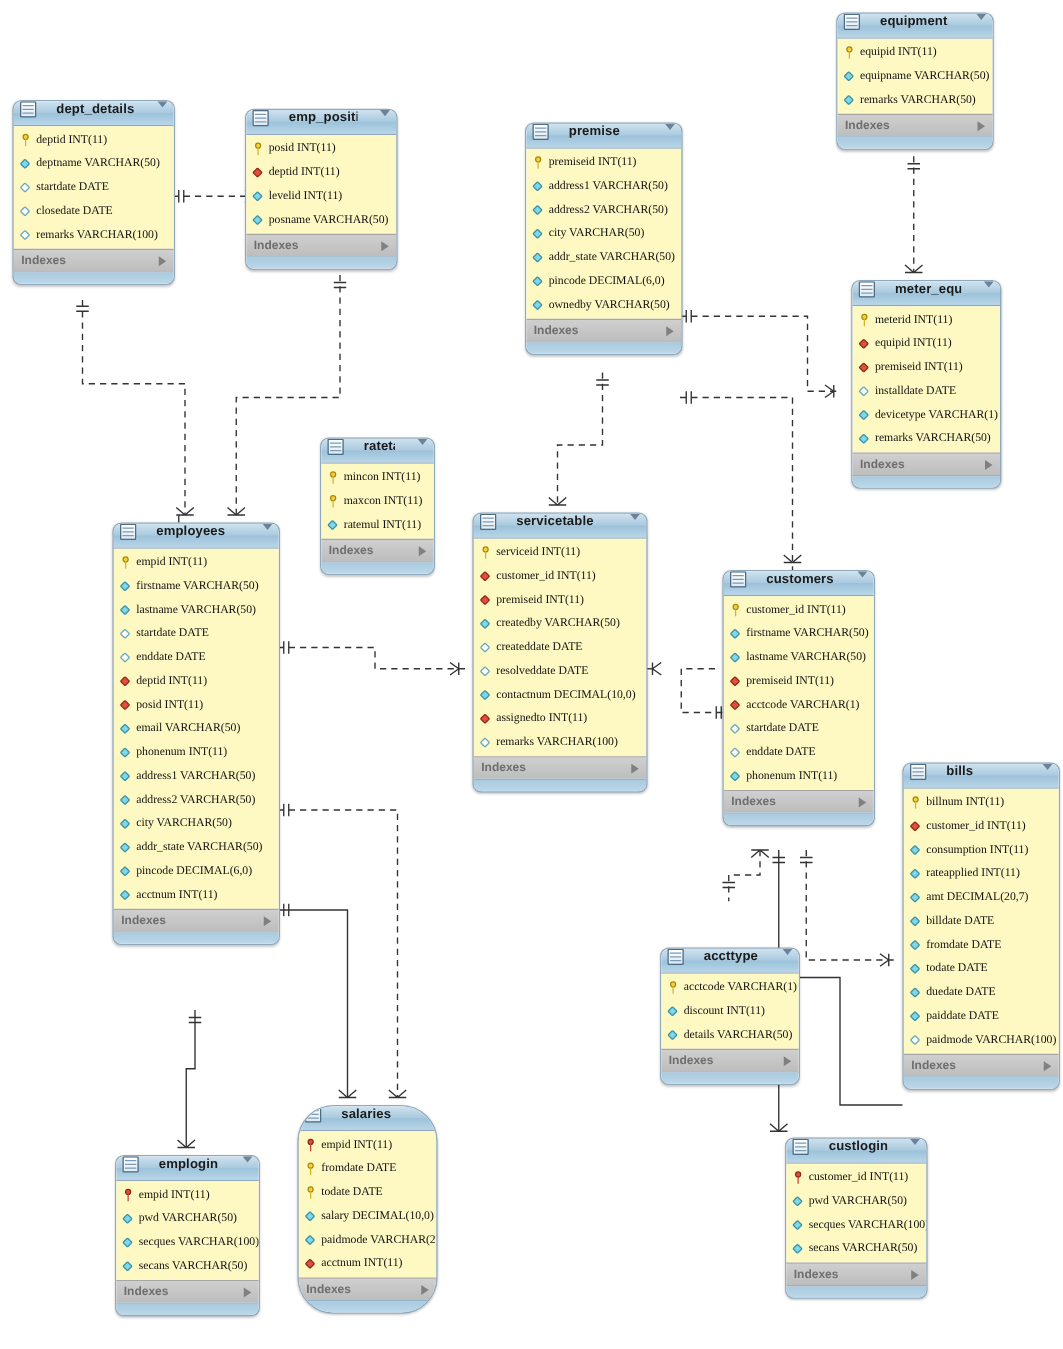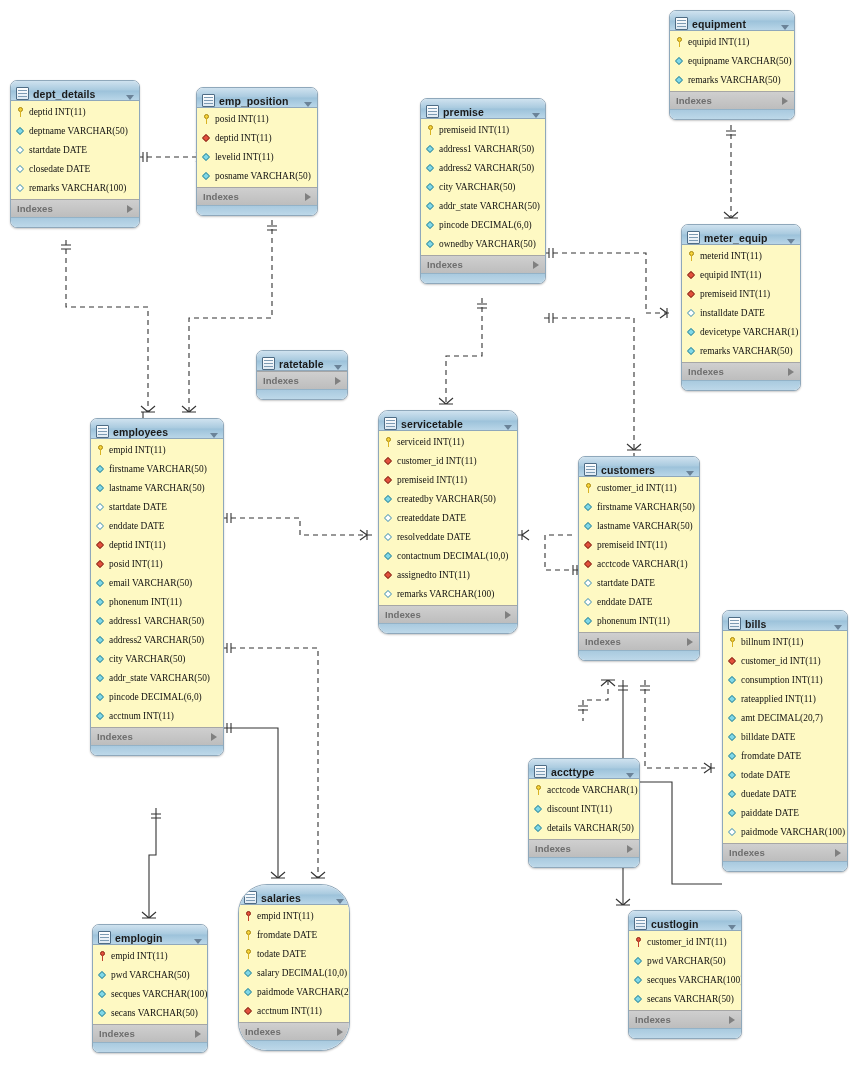--- a/index.html
+++ b/index.html
@@ -3,21 +3,21 @@
 <meta charset="utf-8">
 <style>
   html,body{margin:0;padding:0;background:#ffffff;}
   body{width:850px;height:1079px;position:relative;overflow:hidden;
        font-family:"Liberation Sans","DejaVu Sans",sans-serif;}
   #canvas{position:absolute;inset:0;width:850px;height:1079px;}
   #lines{position:absolute;left:0;top:0;width:850px;height:1079px;z-index:1;pointer-events:none;}
 
   .tbl{position:absolute;z-index:3;border:1px solid #8fa8bb;border-radius:7px;
        background:#ffffff;box-shadow:0 1px 2px rgba(0,0,0,.22);overflow:hidden;}
-  .tbl .hdr{height:19px;display:flex;align-items:flex-end;gap:4px;padding:0 5px;
+  .tbl .hdr{height:19px;display:flex;align-items:flex-start;gap:16px;padding:0 5px;
        background:linear-gradient(180deg,#cfe2ef 0%,#a9cadf 48%,#9cc2da 52%,#b9d6e8 100%);
        border-bottom:1px solid #8fa8bb;}
   .tbl .hdr .ticon{width:11px;height:11px;flex:0 0 11px;border:1px solid #4e6c85;
        background:linear-gradient(180deg,#ffffff 0%,#dfeaf3 100%);border-radius:1px;position:relative;}
   .tbl .hdr .ticon:before{content:"";position:absolute;left:1px;top:2px;right:1px;height:1px;
        background:#7d9bb3;box-shadow:0 3px 0 #7d9bb3,0 6px 0 #7d9bb3;}
   .tbl .hdr .tname{flex:1 1 auto;font-size:10.5px;font-weight:bold;color:#1a1a1a;
        letter-spacing:.1px;white-space:nowrap;overflow:hidden;}
   .tbl .hdr .caret{flex:0 0 auto;width:0;height:0;border-left:4px solid transparent;
        border-right:4px solid transparent;border-top:5px solid #6b8398;margin-left:2px;}
@@ -330,20 +330,34 @@
           <span class="arw"></span>
         </div>
         <div class="foot"></div>
       </div>
       <div class="tbl" style="left: 256px; top: 350px; width: 90px;">
         <div class="hdr">
           <span class="ticon"></span>
           <span class="tname">ratetable</span>
           <span class="caret"></span>
         </div>
+        <div class="cols">
+          <div class="col">
+            <span class="kic pk"></span>
+            <span>mincon INT(11)</span>
+          </div>
+          <div class="col">
+            <span class="kic pk"></span>
+            <span>maxcon INT(11)</span>
+          </div>
+          <div class="col">
+            <span class="kic nn"></span>
+            <span>ratemul INT(11)</span>
+          </div>
+        </div>
         <div class="idx">
           <span class="lbl">Indexes</span>
           <span class="arw"></span>
         </div>
         <div class="foot"></div>
       </div>
       <div class="tbl" style="left: 90px; top: 418px; width: 132px;">
         <div class="hdr">
           <span class="ticon"></span>
           <span class="tname">employees</span>
@@ -410,21 +424,21 @@
             <span class="kic nn"></span>
             <span>acctnum INT(11)</span>
           </div>
         </div>
         <div class="idx">
           <span class="lbl">Indexes</span>
           <span class="arw"></span>
         </div>
         <div class="foot"></div>
       </div>
-      <div class="tbl" style="left: 378px; top: 410px; width: 138px; border-radius: 10px;">
+      <div class="tbl" style="left: 378px; top: 410px; width: 138px;">
         <div class="hdr">
           <span class="ticon"></span>
           <span class="tname">servicetable</span>
           <span class="caret"></span>
         </div>
         <div class="cols">
           <div class="col">
             <span class="kic pk"></span>
             <span>serviceid INT(11)</span>
           </div>

